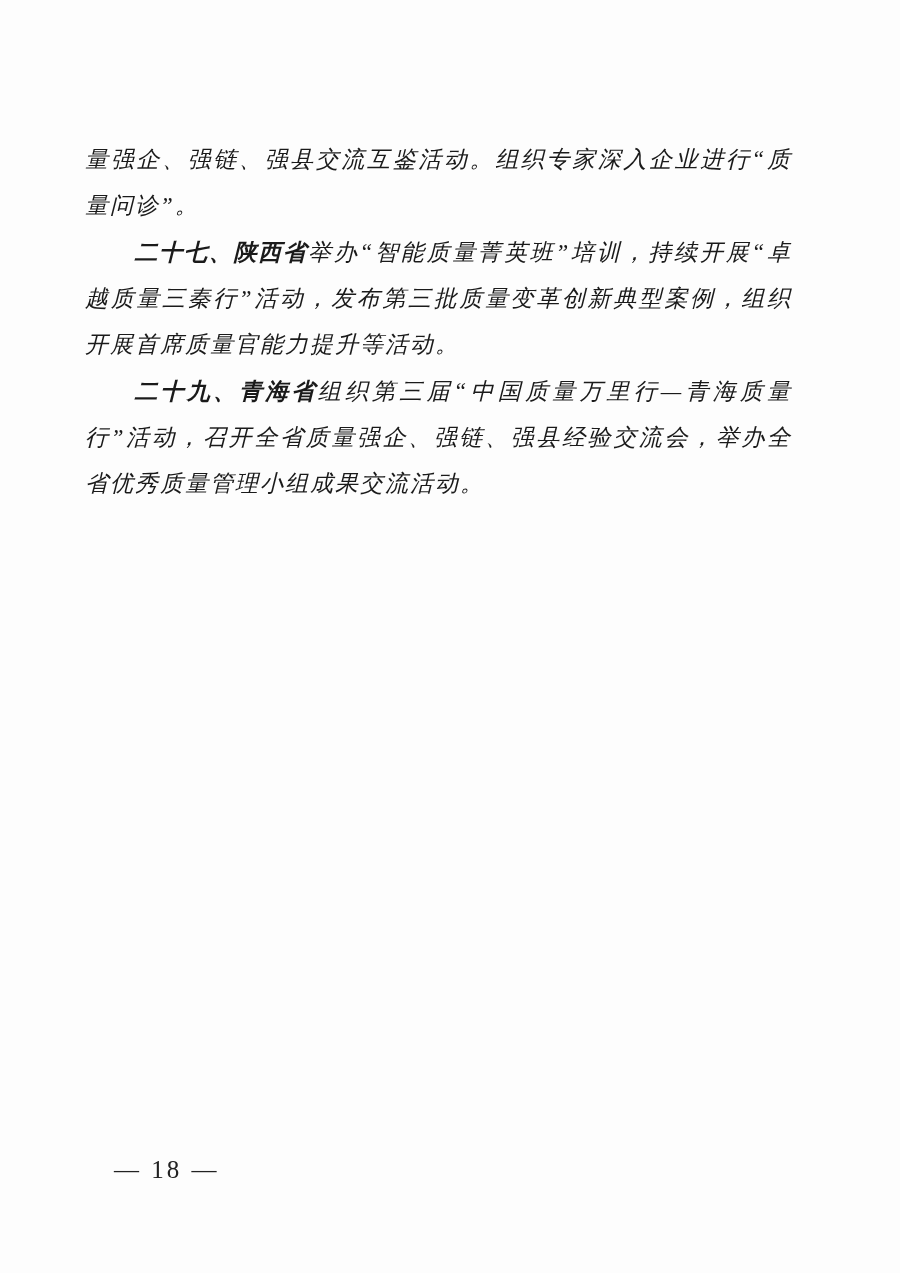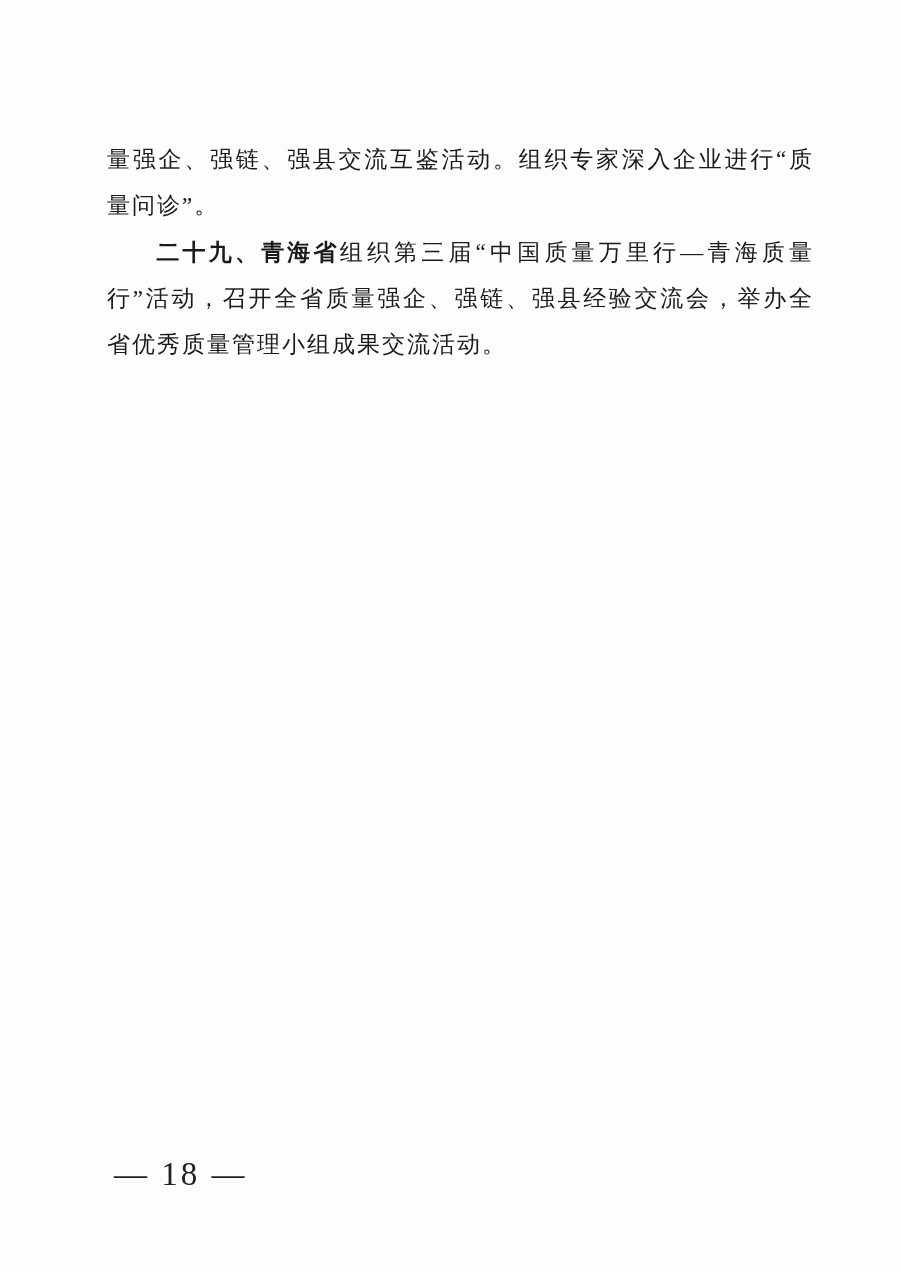--- a/index.html
+++ b/index.html
@@ -11,23 +11,24 @@
       position: relative;
       width: 900px;
       height: 1273px;
       background: #fdfdfd;
       overflow: hidden;
       font-family: "Liberation Serif", "DejaVu Serif", serif;
       color: #1a1a1a;
     }
     .content {
       position: absolute;
-      left: 107px;
+      left: 85px;
       top: 136px;
       width: 707px;
+      font-style: italic;
     }
     .para {
       margin: 0;
       font-size: 23px;
       line-height: 46px;
       letter-spacing: 2px;
       text-align: justify;
       text-justify: inter-character;
       color: #1a1a1a;
     }
@@ -36,35 +37,36 @@
     }
     .lead {
       font-weight: 700;
       font-family: "Liberation Sans", "DejaVu Sans", sans-serif;
       letter-spacing: 1px;
     }
     .footer {
       position: absolute;
       left: 114px;
       top: 1156px;
-      font-size: 33px;
+      font-size: 25px;
       letter-spacing: 3px;
       color: #222222;
       font-family: "Liberation Serif", "DejaVu Serif", serif;
     }
   </style>
 </head>
 <body>
 
 <div class="page">
   <div class="content">
 
     <p class="para"><span class="lead"></span><span>量强企、强链、强县交流互鉴活动。组织专家深入企业进行“质量问诊”。</span></p>
 
 
+    <p class="para indent"><span class="lead">二十七、陕西省</span><span>举办“智能质量菁英班”培训，持续开展“卓越质量三秦行”活动，发布第三批质量变革创新典型案例，组织开展首席质量官能力提升等活动。</span></p>
 
 
     <p class="para indent"><span class="lead">二十九、青海省</span><span>组织第三届“中国质量万里行—青海质量行”活动，召开全省质量强企、强链、强县经验交流会，举办全省优秀质量管理小组成果交流活动。</span></p>
 
 
 
 
   </div>
 
   <div class="footer">— 18 —</div>

